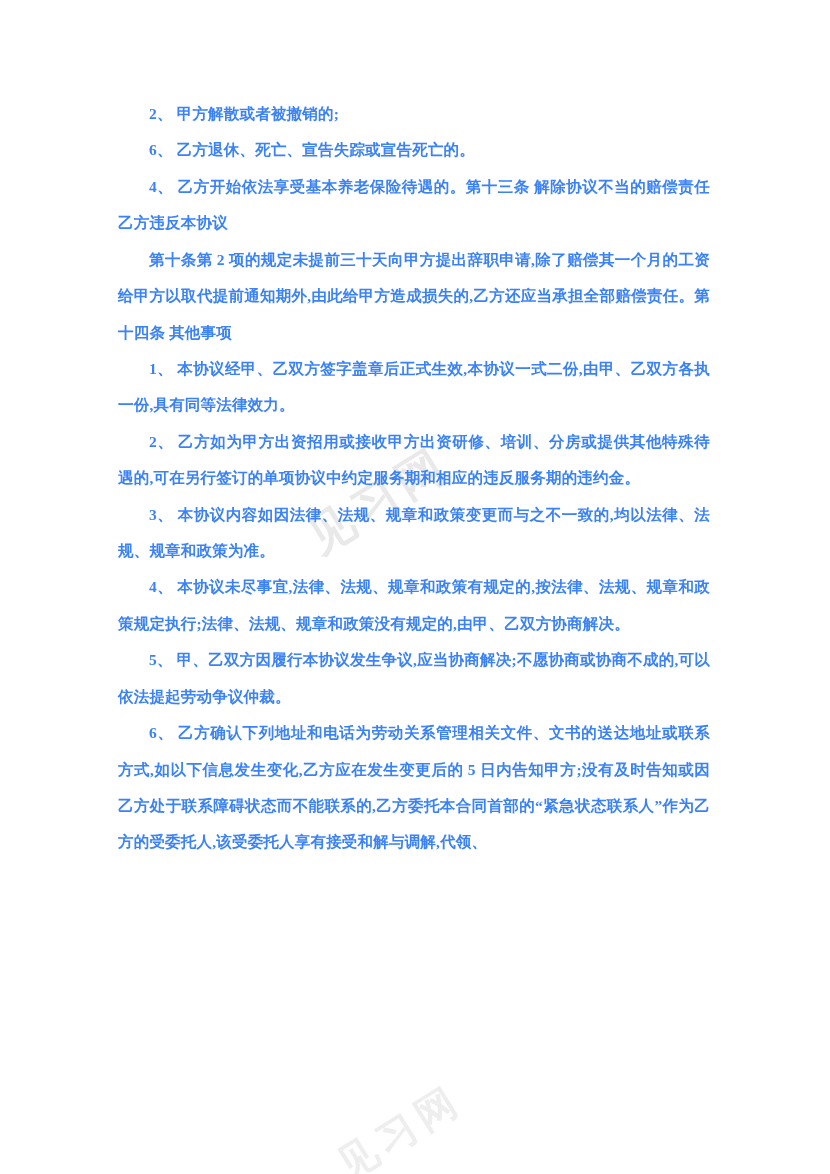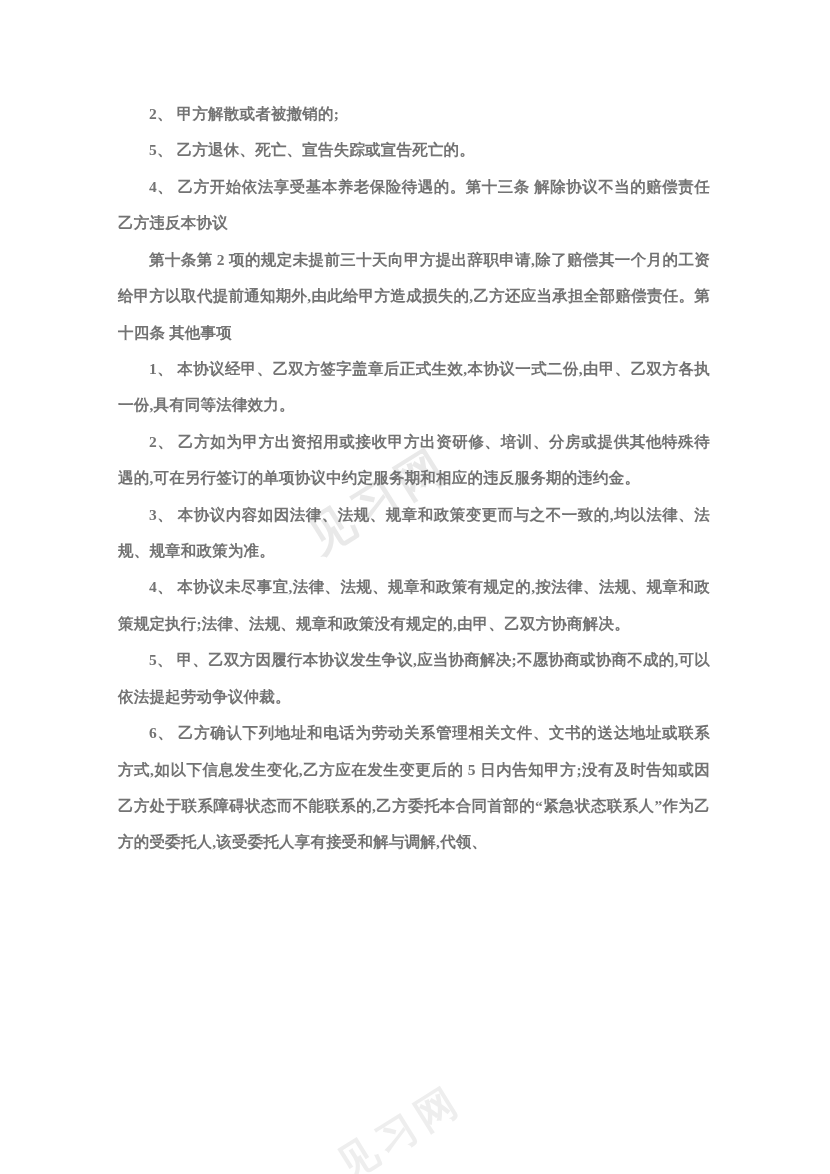--- a/index.html
+++ b/index.html
@@ -30,21 +30,21 @@
   }
   .doc-body {
     position: relative;
     z-index: 2;
   }
   p.para {
     margin: 0 0 0 0;
     padding: 0;
     font-size: 15.5px;
     line-height: 2.35;
-    color: #737373;
+    color: #3b82f6;
     text-align: justify;
     text-justify: inter-ideograph;
     letter-spacing: 0.2px;
     font-weight: 600;
     text-indent: 2em;
   }
   .watermark {
     position: absolute;
     z-index: 1;
     color: rgba(120,120,120,0.16);
@@ -64,21 +64,21 @@
 <body>
 
 <div class="page">
   <div class="page-inner">
 
     <div class="watermark wm1">见习网</div>
     <div class="watermark wm2">见习网</div>
 
     <div class="doc-body">
       <p class="para">2、 甲方解散或者被撤销的;</p>
-      <p class="para">5、 乙方退休、死亡、宣告失踪或宣告死亡的。</p>
+      <p class="para">6、 乙方退休、死亡、宣告失踪或宣告死亡的。</p>
       <p class="para">4、 乙方开始依法享受基本养老保险待遇的。第十三条 解除协议不当的赔偿责任乙方违反本协议</p>
       <p class="para">第十条第 2 项的规定未提前三十天向甲方提出辞职申请,除了赔偿其一个月的工资给甲方以取代提前通知期外,由此给甲方造成损失的,乙方还应当承担全部赔偿责任。第十四条 其他事项</p>
       <p class="para">1、 本协议经甲、乙双方签字盖章后正式生效,本协议一式二份,由甲、乙双方各执一份,具有同等法律效力。</p>
       <p class="para">2、 乙方如为甲方出资招用或接收甲方出资研修、培训、分房或提供其他特殊待遇的,可在另行签订的单项协议中约定服务期和相应的违反服务期的违约金。</p>
       <p class="para">3、 本协议内容如因法律、法规、规章和政策变更而与之不一致的,均以法律、法规、规章和政策为准。</p>
       <p class="para">4、 本协议未尽事宜,法律、法规、规章和政策有规定的,按法律、法规、规章和政策规定执行;法律、法规、规章和政策没有规定的,由甲、乙双方协商解决。</p>
       <p class="para">5、 甲、乙双方因履行本协议发生争议,应当协商解决;不愿协商或协商不成的,可以依法提起劳动争议仲裁。</p>
       <p class="para">6、 乙方确认下列地址和电话为劳动关系管理相关文件、文书的送达地址或联系方式,如以下信息发生变化,乙方应在发生变更后的 5 日内告知甲方;没有及时告知或因乙方处于联系障碍状态而不能联系的,乙方委托本合同首部的“紧急状态联系人”作为乙方的受委托人,该受委托人享有接受和解与调解,代领、</p>
     </div>
 

